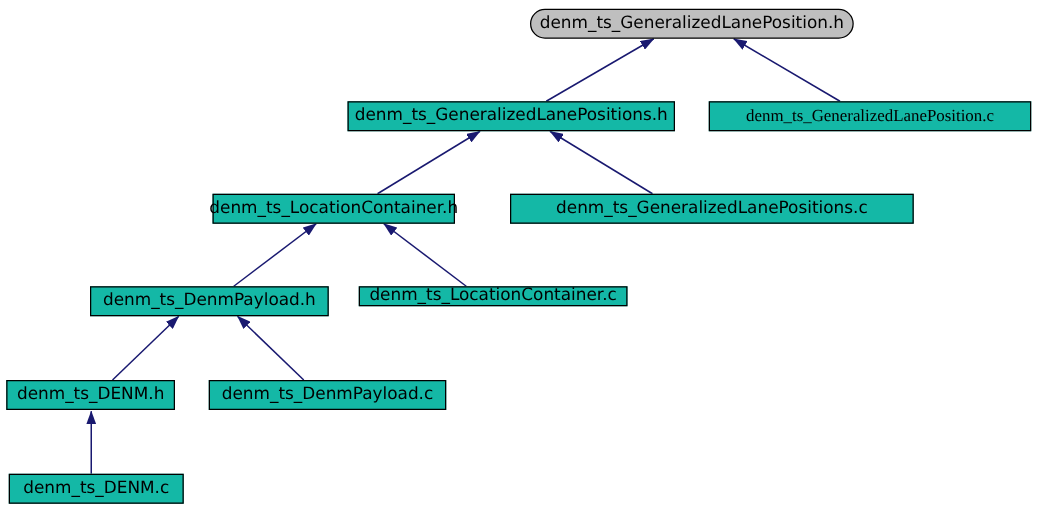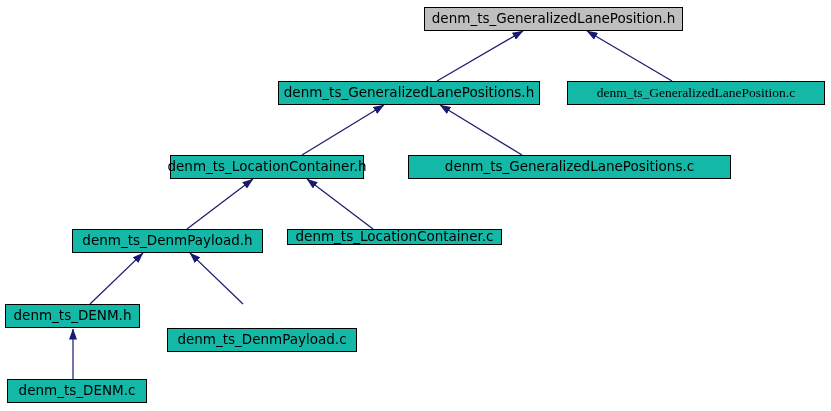--- a/index.html
+++ b/index.html
@@ -58,24 +58,24 @@
         <line x1="302" y1="155" x2="384" y2="105" stroke="#191970" stroke-width="1.2" marker-end="url(#arrowhead)"></line>
         <line x1="522" y1="155" x2="440" y2="105" stroke="#191970" stroke-width="1.2" marker-end="url(#arrowhead)"></line>
         <line x1="187" y1="229" x2="253" y2="179" stroke="#191970" stroke-width="1.2" marker-end="url(#arrowhead)"></line>
         <line x1="373" y1="229" x2="307" y2="179" stroke="#191970" stroke-width="1.2" marker-end="url(#arrowhead)"></line>
         <line x1="90" y1="304" x2="143" y2="253" stroke="#191970" stroke-width="1.2" marker-end="url(#arrowhead)"></line>
         <line x1="243" y1="304" x2="190" y2="253" stroke="#191970" stroke-width="1.2" marker-end="url(#arrowhead)"></line>
         <line x1="73" y1="379" x2="73" y2="329" stroke="#191970" stroke-width="1.2" marker-end="url(#arrowhead)"></line>
       </g>
   </svg>
   <div id="nodes-layer">
-      <div class="node highlighted" style="left: 424px; top: 7px; width: 259px; height: 24px;">denm_ts_GeneralizedLanePosition.h</div>
+      <div class="node highlighted" style="left: 424px; top: 7px; width: 259px; height: 24px; border-radius: 12px;">denm_ts_GeneralizedLanePosition.h</div>
       <div class="node" style="left: 278px; top: 81px; width: 262px; height: 24px;">denm_ts_GeneralizedLanePositions.h</div>
       <div class="node" style="left: 567px; top: 81px; width: 258px; height: 24px; font-family: Liberation Serif, serif;">denm_ts_GeneralizedLanePosition.c</div>
       <div class="node" style="left: 170px; top: 155px; width: 194px; height: 24px;">denm_ts_LocationContainer.h</div>
       <div class="node" style="left: 408px; top: 155px; width: 323px; height: 24px;">denm_ts_GeneralizedLanePositions.c</div>
       <div class="node" style="left: 72px; top: 229px; width: 191px; height: 24px;">denm_ts_DenmPayload.h</div>
       <div class="node" style="left: 287px; top: 229px; width: 215px; height: 16px;">denm_ts_LocationContainer.c</div>
       <div class="node" style="left: 5px; top: 304px; width: 135px; height: 24px;">denm_ts_DENM.h</div>
-      <div class="node" style="left: 167px; top: 304px; width: 190px; height: 24px; margin-top: 24px;">denm_ts_DenmPayload.c</div>
+      <div class="node" style="left: 167px; top: 304px; width: 190px; height: 24px;">denm_ts_DenmPayload.c</div>
       <div class="node" style="left: 7px; top: 379px; width: 140px; height: 24px;">denm_ts_DENM.c</div>
     </div>
 </div>
 
 </body></html>

